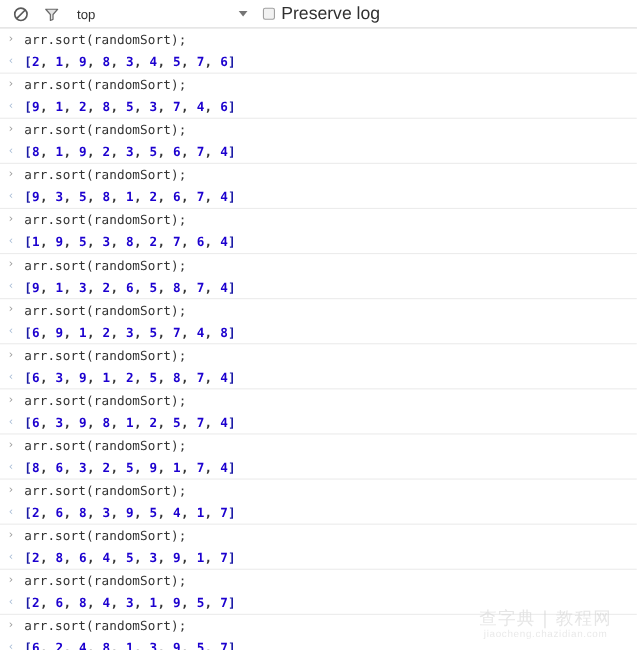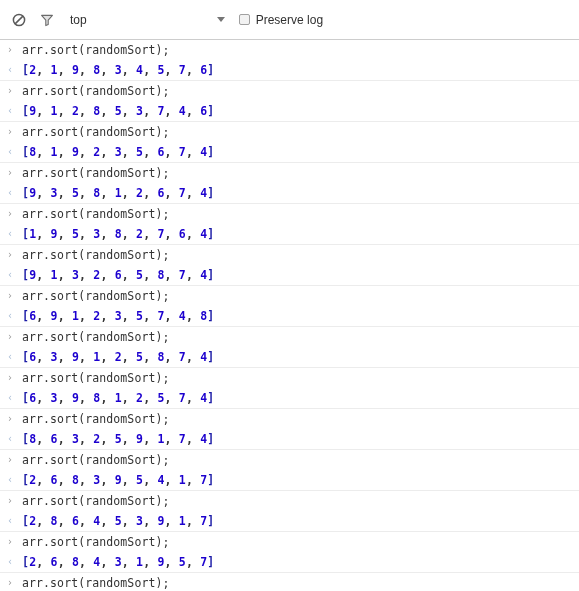--- a/index.html
+++ b/index.html
@@ -18,21 +18,21 @@
   #app {
     position: relative;
     width: 579px;
     height: 591px;
     background: #ffffff;
   }
 
   
   .toolbar {
     position: relative;
-    height: 40px;
+    height: 26px;
     box-sizing: border-box;
     display: flex;
     align-items: center;
     background: #ffffff;
     border-bottom: 1px solid #cdcdcd;
     padding: 0 0 0 8px;
   }
 
   .tb-icon {
     width: 22px;
@@ -76,21 +76,21 @@
   .cbx {
     width: 11px;
     height: 11px;
     box-sizing: border-box;
     border: 1px solid #a0a0a0;
     border-radius: 2px;
     background: #f2f2f2;
     flex: 0 0 auto;
   }
   .preserve-text {
-    font-size: 12px;
+    font-size: 16px;
     color: #303030;
     margin-left: 6px;
     white-space: nowrap;
   }
 
   
   .console {
     position: relative;
     height: 565px;
     overflow: hidden;
@@ -261,14 +261,18 @@
       <div class="group">
         <div class="line"><span class="gutter"><span class="arrow-in">›</span></span><span class="cmd-text">arr.sort(randomSort);</span></div>
         <div class="line"><span class="gutter"><span class="arrow-out">‹</span></span><span class="arr-text"><span class="arr-brk">[</span><span class="arr-num">2</span><span class="arr-comma">, </span><span class="arr-num">6</span><span class="arr-comma">, </span><span class="arr-num">8</span><span class="arr-comma">, </span><span class="arr-num">4</span><span class="arr-comma">, </span><span class="arr-num">3</span><span class="arr-comma">, </span><span class="arr-num">1</span><span class="arr-comma">, </span><span class="arr-num">9</span><span class="arr-comma">, </span><span class="arr-num">5</span><span class="arr-comma">, </span><span class="arr-num">7</span><span class="arr-brk">]</span></span></div>
       </div>
       <div class="group">
         <div class="line"><span class="gutter"><span class="arrow-in">›</span></span><span class="cmd-text">arr.sort(randomSort);</span></div>
         <div class="line"><span class="gutter"><span class="arrow-out">‹</span></span><span class="arr-text"><span class="arr-brk">[</span><span class="arr-num">6</span><span class="arr-comma">, </span><span class="arr-num">2</span><span class="arr-comma">, </span><span class="arr-num">4</span><span class="arr-comma">, </span><span class="arr-num">8</span><span class="arr-comma">, </span><span class="arr-num">1</span><span class="arr-comma">, </span><span class="arr-num">3</span><span class="arr-comma">, </span><span class="arr-num">9</span><span class="arr-comma">, </span><span class="arr-num">5</span><span class="arr-comma">, </span><span class="arr-num">7</span><span class="arr-brk">]</span></span></div>
       </div>
     </div>
 
+  <div class="watermark">
+    <div class="wm-top">查字典 | 教程网</div>
+    <div class="wm-bot">jiaocheng.chazidian.com</div>
+  </div>
 
 </div>
 
 </body></html>

